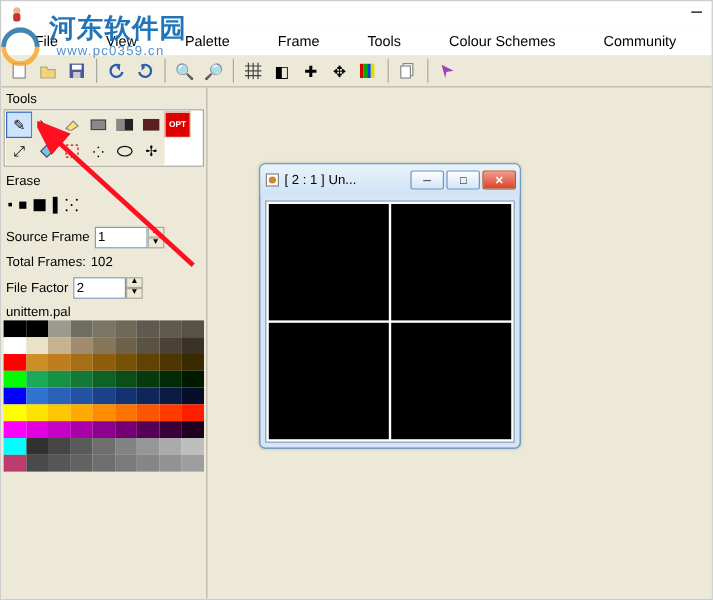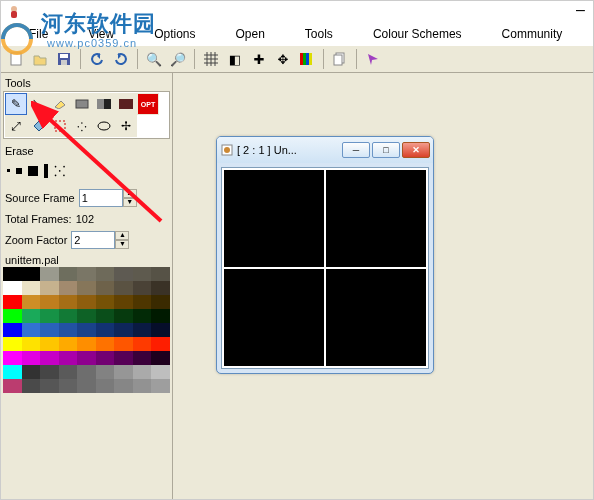--- a/index.html
+++ b/index.html
@@ -86,22 +86,22 @@
   </svg>
 </div>
 <div class="watermark">
   <div class="wm-text1" style="margin-left:38px">河东软件园</div>
   <div class="wm-text2" style="margin-left:44px">www.pc0359.cn</div>
 </div>
 
 <div class="menubar">
   <span><span class="menu-u">File</span></span>
   <span><span>View</span></span>
-  <span><span>Options</span></span>
-  <span><span>Open</span></span>
+  <span><span>Palette</span></span>
+  <span><span>Frame</span></span>
   <span><span>Tools</span></span>
   <span><span>Colour Schemes</span></span>
   <span><span>Community</span></span>
 
 </div>
 
 <div class="main-toolbar">
   <div class="tb-btn">
       <svg width="14" height="14">
         <rect x="2" y="1" width="10" height="12" fill="#fff" stroke="#888"></rect>
@@ -235,21 +235,21 @@
             <div>▼</div>
           </div>
       </div>
     </div>
     <div class="ctl-row">
       <span>Total Frames:</span>
       <span>102</span>
     </div>
 
     <div class="ctl-row">
-      <span>Zoom Factor</span>
+      <span>File Factor</span>
       <div class="spin">
         <input value="2" style="">
         <div class="spbtns">
             <div>▲</div>
             <div>▼</div>
           </div>
       </div>
     </div>
 
     <div class="pal-name">unittem.pal</div>

